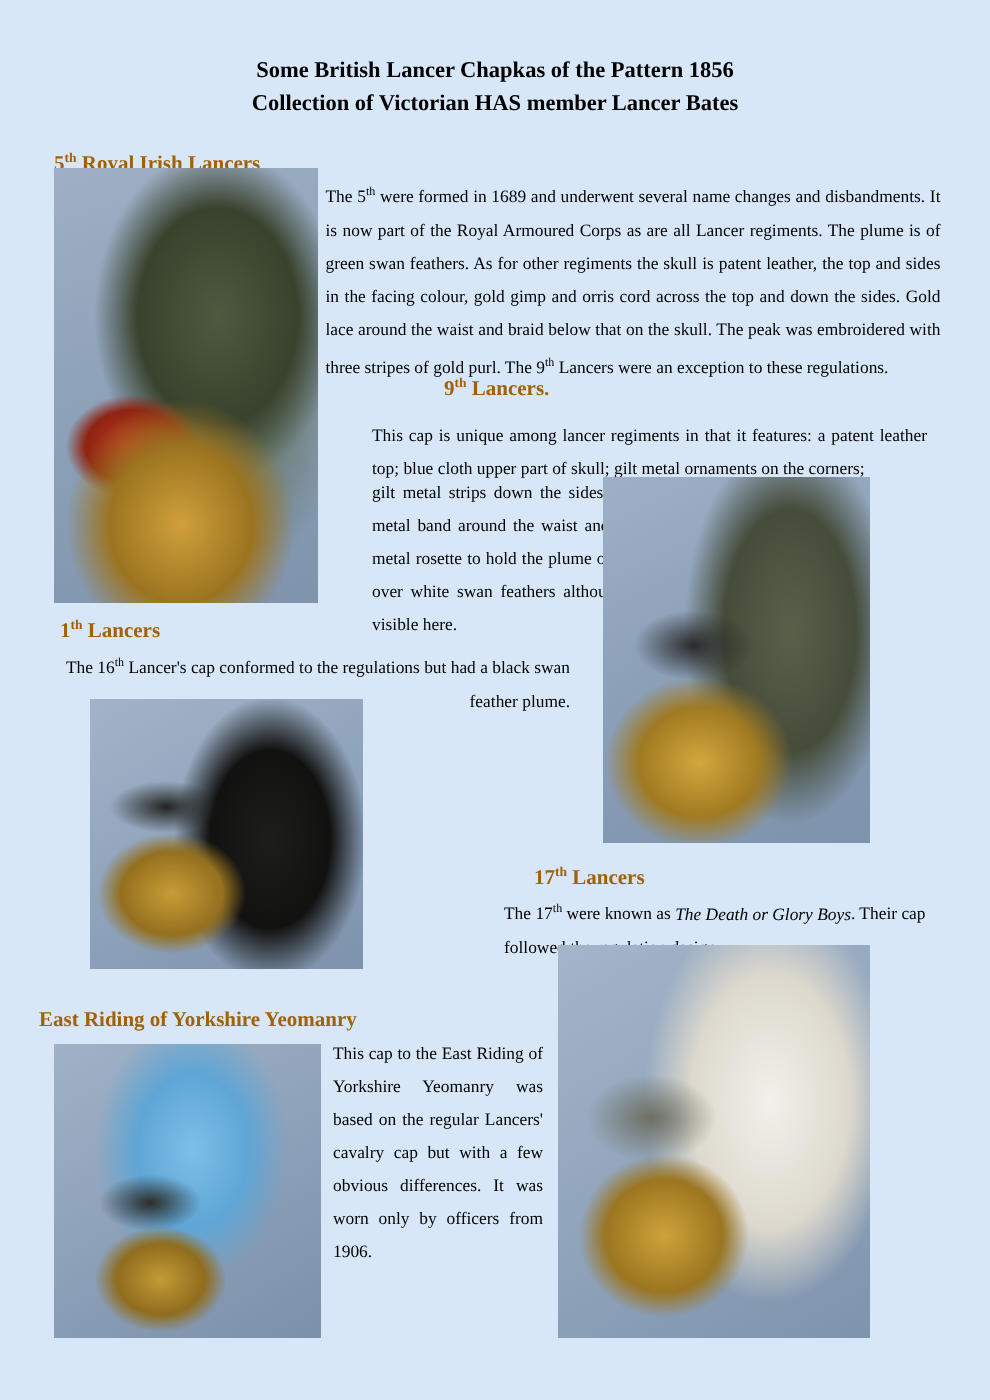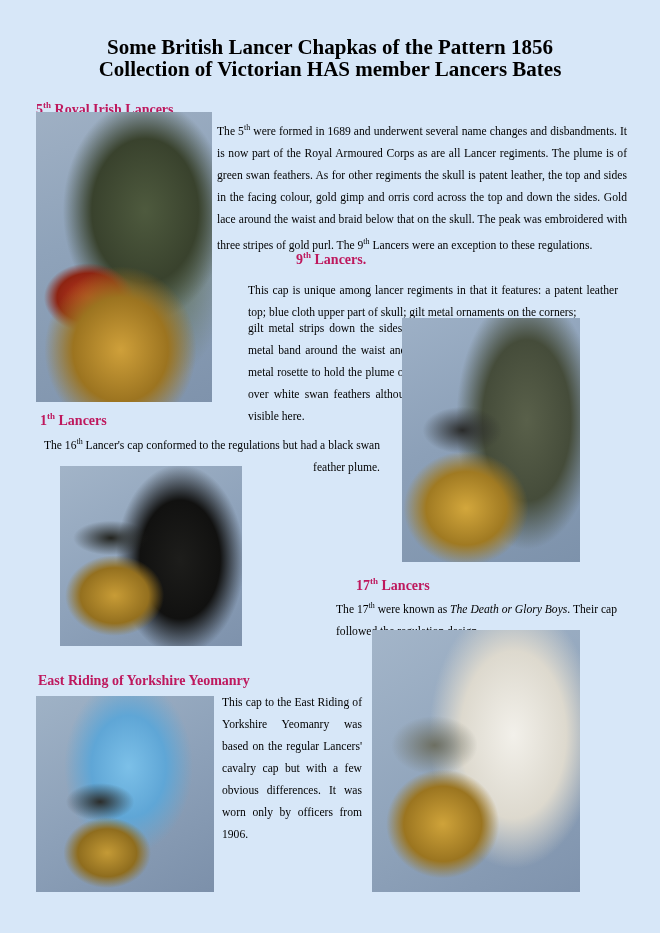--- a/index.html
+++ b/index.html
@@ -24,30 +24,30 @@
   .title-block {
     position: absolute;
     top: 36px;
     left: 0;
     width: 660px;
     text-align: center;
   }
   .title-line {
     font-family: "Liberation Serif", serif;
     font-weight: bold;
-    font-size: 21px;
+    font-size: 15px;
     line-height: 22px;
     color: #000;
   }
   .section-heading {
     position: absolute;
     font-family: "Liberation Serif", serif;
     font-weight: bold;
     font-size: 14px;
-    color: #be185d;
+    color: #a16207;
     white-space: nowrap;
   }
   .section-heading sup {
     font-size: 9px;
     vertical-align: super;
   }
   .para {
     position: absolute;
     font-family: "Liberation Serif", serif;
     font-size: 11.6px;
@@ -125,21 +125,21 @@
       linear-gradient(150deg, #9fb2c6 0%, #8da1b9 50%, #7c90aa 100%);
   }
 </style>
 </head>
 <body>
 
 <div class="page">
 
   <div class="title-block">
     <div class="title-line">Some British Lancer Chapkas of the Pattern 1856</div>
-    <div class="title-line">Collection of Victorian HAS member Lancers Bates</div>
+    <div class="title-line">Collection of Victorian HAS member Lancer Bates</div>
   </div>
 
   <div class="section-heading" style="left:36px; top:100px;">
     <span>5</span><sup>th</sup><span> Royal Irish Lancers</span>
   </div>
 
   <div class="photo img-5th"></div>
 
   <div class="para" style="left:217px; top:117px; width:410px;">
     The 5<sup>th</sup> were formed in 1689 and underwent several name changes and disbandments. It is now part of the Royal Armoured Corps as are all Lancer regiments. The plume is of green swan feathers. As for other regiments the skull is patent leather, the top and sides in the facing colour, gold gimp and orris cord across the top and down the sides. Gold lace around the waist and braid below that on the skull. The peak was embroidered with three stripes of gold purl. The 9<sup>th</sup> Lancers were an exception to these regulations.
@@ -171,21 +171,21 @@
   <div class="section-heading" style="left:356px; top:576px;">
     <span>17</span><sup>th</sup><span> Lancers</span>
   </div>
 
   <div class="para" style="left:336px; top:595px; width:288px; text-align:left;">
     The 17<sup>th</sup> were known as <em>The Death or Glory Boys</em>. Their cap followed the regulation design.
   </div>
 
   <div class="photo img-17th"></div>
 
-  <div class="section-heading" style="left:38px; top:673px;">
+  <div class="section-heading" style="left:26px; top:673px;">
     <span>East Riding of Yorkshire Yeomanry</span>
   </div>
 
   <div class="para" style="left:222px; top:692px; width:140px;">This cap to the East Riding of Yorkshire Yeomanry was based on the regular Lancers' cavalry cap but with a few obvious differences. It was worn only by officers from 1906.</div>
 
   <div class="photo img-erey"></div>
 
 </div>
 
 </body></html>

